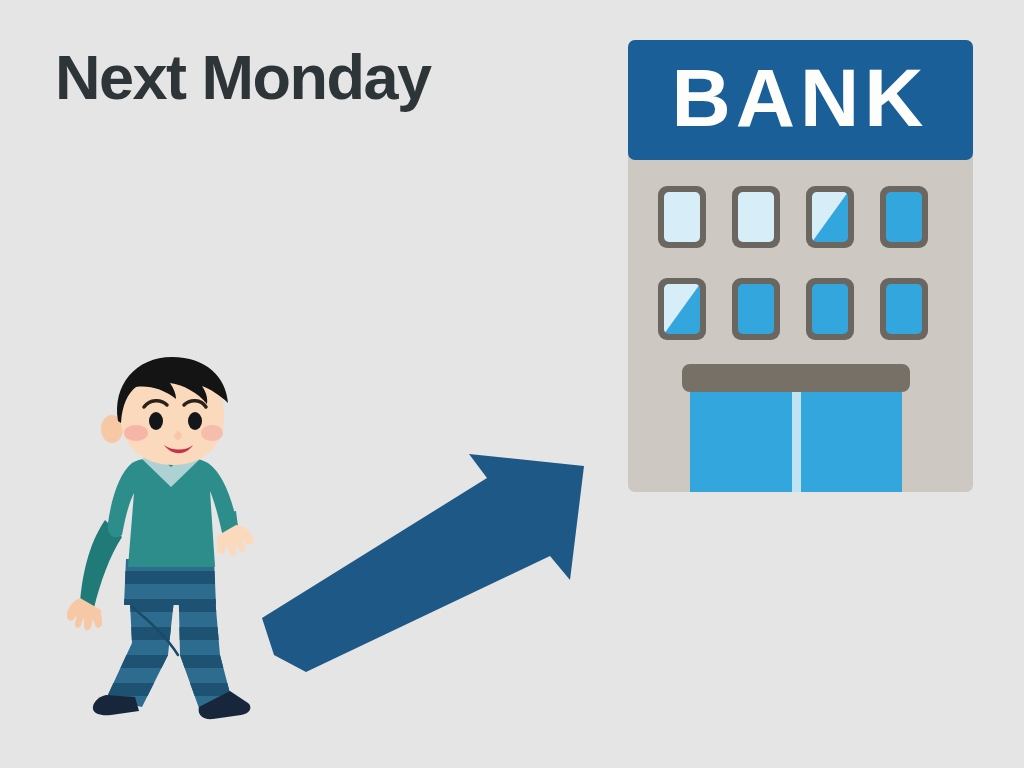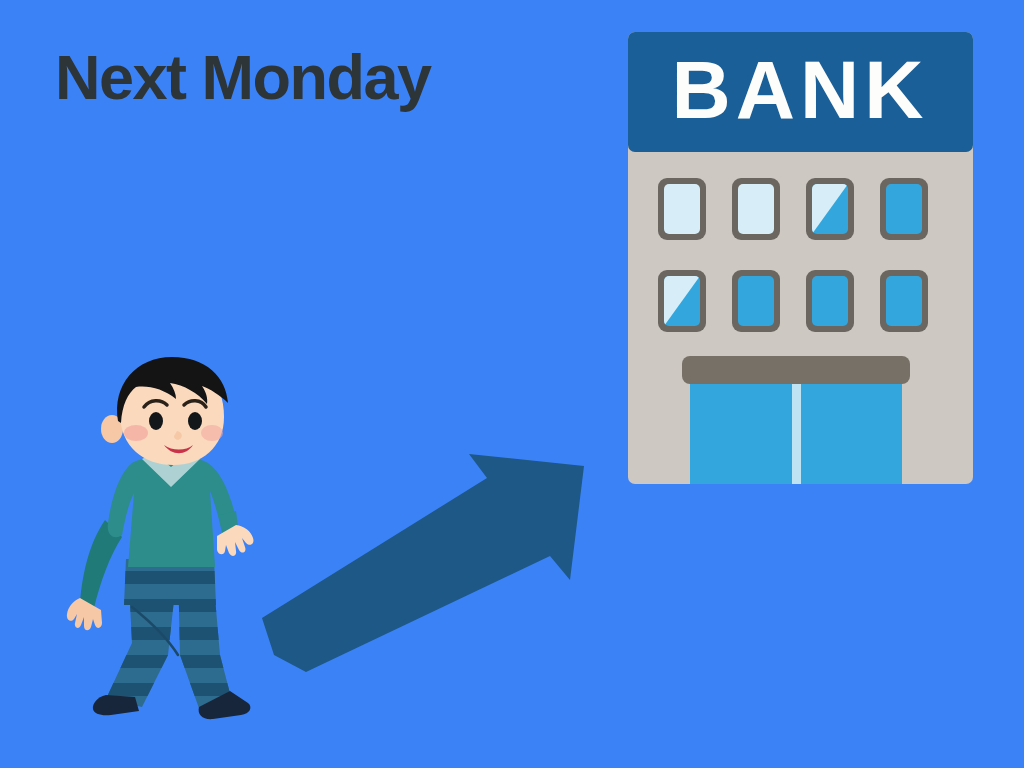--- a/index.html
+++ b/index.html
@@ -4,21 +4,21 @@
 <style>
   html, body {
     margin: 0;
     padding: 0;
     background: #ffffff;
   }
   #canvas {
     position: relative;
     width: 1024px;
     height: 768px;
-    background: #3b82f6;
+    background: #e5e5e5;
     overflow: hidden;
     font-family: "Liberation Sans", sans-serif;
   }
 
   
   #caption {
     position: absolute;
     left: 55px;
     top: 46px;
     font-size: 63px;
@@ -27,21 +27,21 @@
     color: #2e3538;
     line-height: 1;
     white-space: nowrap;
   }
 
   
   .layer { position: absolute; }
 
   #person-layer  { left: 60px;  top: 355px; width: 210px; height: 375px; }
   #arrow-layer   { left: 262px; top: 440px; width: 340px; height: 235px; }
-  #bank-layer    { left: 620px; top: 26px;  width: 360px; height: 470px; }
+  #bank-layer    { left: 620px; top: 34px;  width: 360px; height: 470px; }
 </style>
 </head>
 <body>
 
 <div id="canvas">
 
   <div id="caption">Next Monday</div>
 
   <div class="layer" id="person-layer">
     <svg viewBox="0 0 210 375" width="210" height="375">

